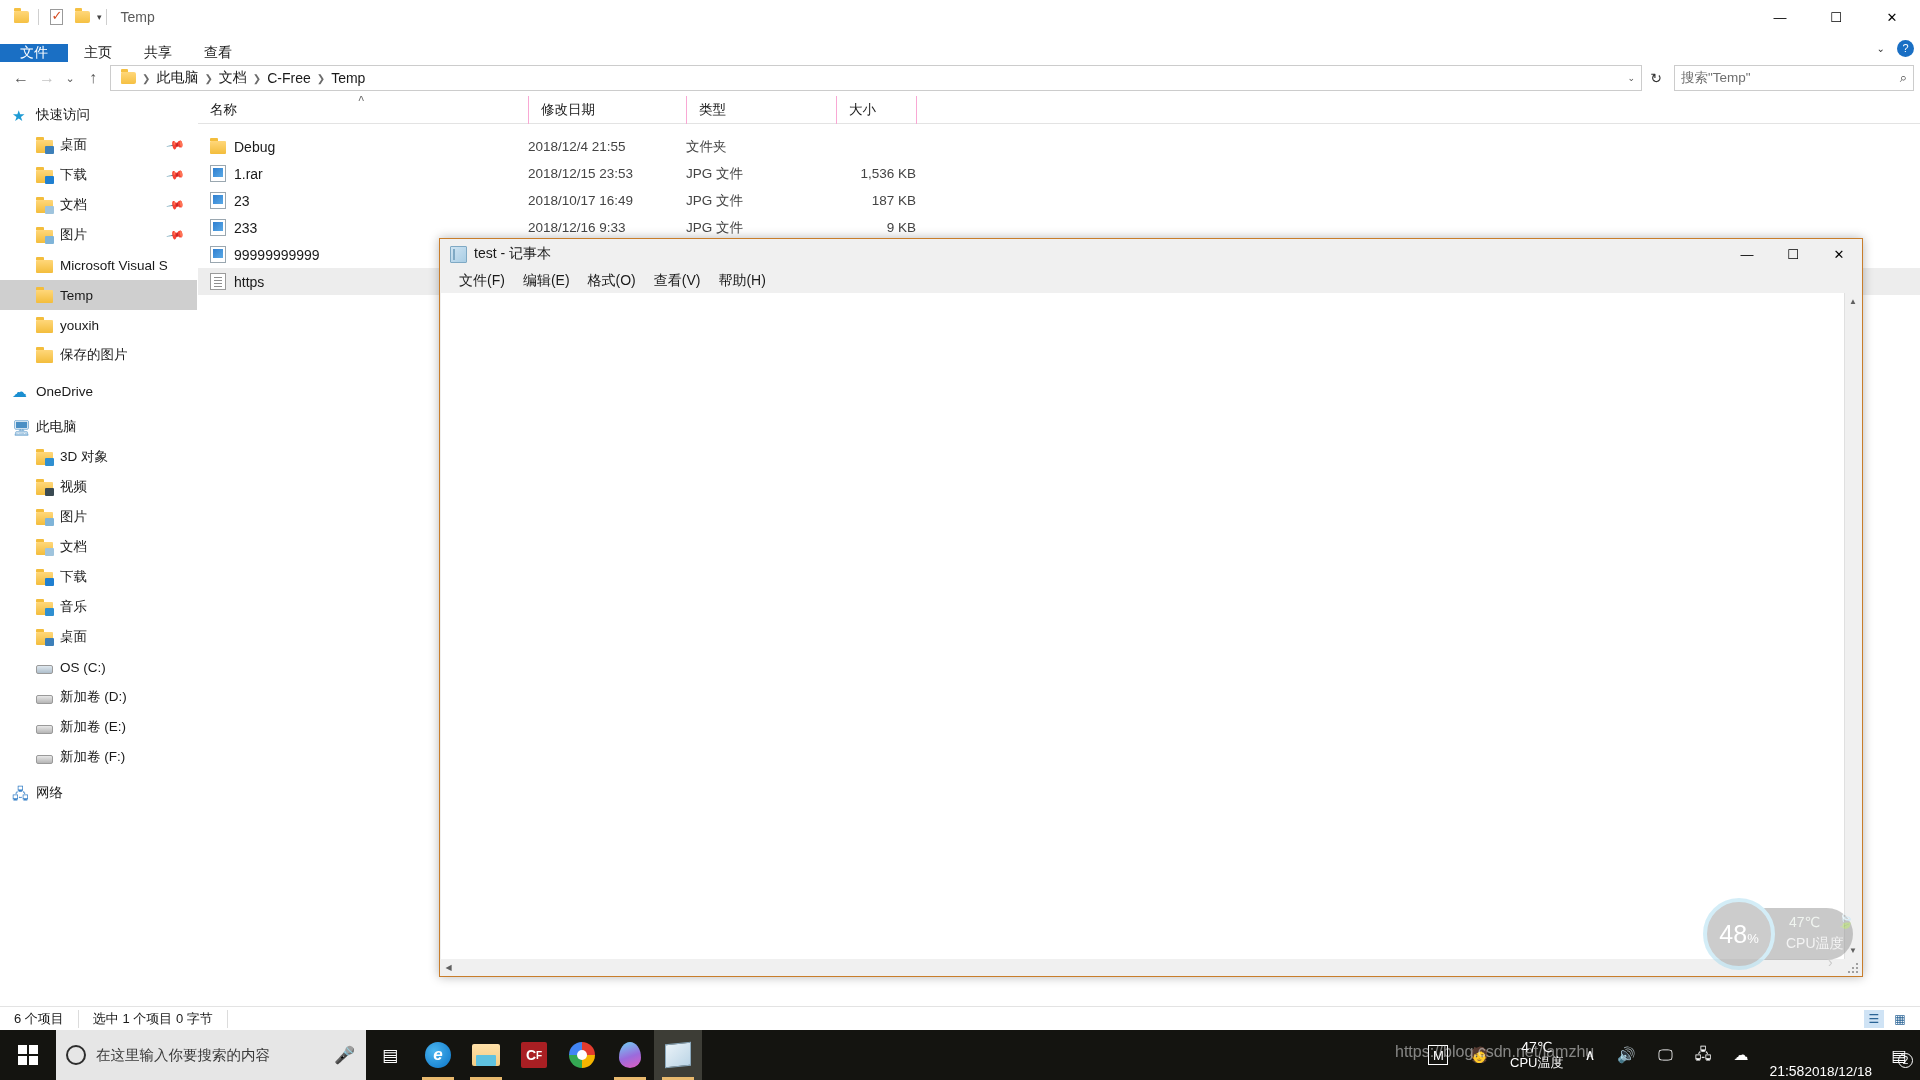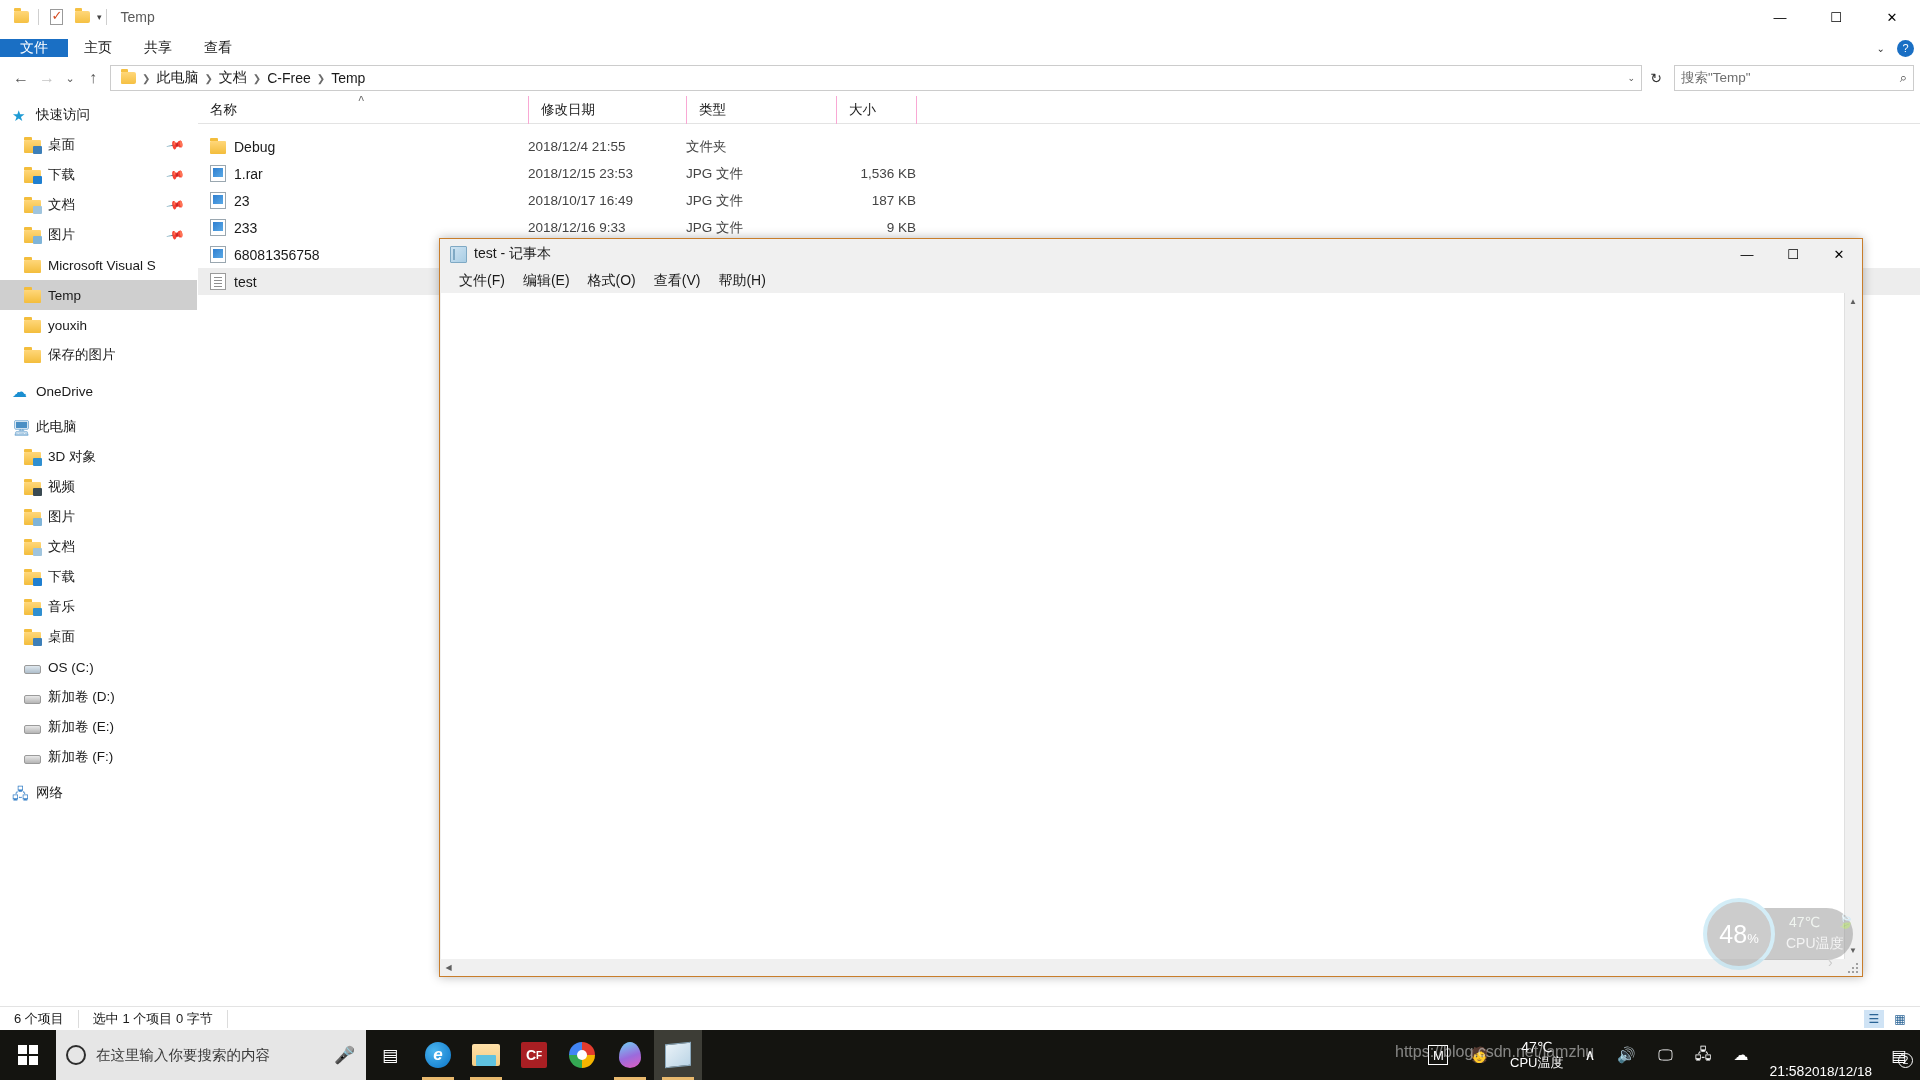--- a/index.html
+++ b/index.html
@@ -56,21 +56,21 @@
   .win-ctrl-group {
     position:absolute; right:0; top:0; height:34px; display:flex;
   }
   .win-ctrl {
     width: 56px; height: 34px; display:flex;align-items:center;justify-content:center;
     font-size:13px;color:#000;
   }
 
   
   .ribbon {
-    height: 28px; background:#ffffff; display:flex; align-items:center;
+    height: 28px; background:#ffffff; display:flex; align-items:flex-end;
     position:relative;
   }
   .rtab {
     padding: 0 16px; display:flex;align-items:center;
     font-size:14px; color:#1a1a1a; cursor:default;
   }
   .rtab.file { background:#1a6fc4; color:#fff; padding:0 20px;}
   .ribbon-right{position:absolute;right:6px;top:0;height:28px;display:flex;align-items:center;gap:12px;}
   .ribbon-right .cv{font-size:10px;color:#333;}
   .help-circle{
@@ -115,21 +115,21 @@
   .navpane{
     width:198px; background:#fff; padding-top:4px;
     font-size:13.5px; color:#1a1a1a; overflow:hidden;
     border-right:1px solid #fff;
     position:relative;
   }
   .nitem{
     height:30px; display:flex; align-items:center; gap:7px;
     padding-left:12px; position:relative; white-space:nowrap;
   }
-  .nitem.lvl2{padding-left:24px;}
+  .nitem.lvl2{padding-left:36px;}
   .nitem.sel{background:#cfcfcf;}
   .nitem .pin{
     position:absolute;right:14px;color:#8a8a8a;font-size:12px;
     transform:rotate(35deg);
   }
   .ico{width:17px;height:17px;flex:0 0 17px;position:relative;}
   .ico.folder{
     background:linear-gradient(180deg,#ffd77a 0%,#f3bd3c 100%);
     border-radius:1px; height:13px; margin-top:2px;
   }
@@ -641,30 +641,30 @@
               <span class="fico jpg"></span>
               <span>233</span>
             </div>
             <div class="c-date">2018/12/16 9:33</div>
             <div class="c-type">JPG 文件</div>
             <div class="c-size">9 KB</div>
           </div>
           <div class="frow">
             <div class="c-name">
               <span class="fico jpg"></span>
-              <span>68081356758</span>
+              <span>99999999999</span>
             </div>
             <div class="c-date"></div>
             <div class="c-type"></div>
             <div class="c-size"></div>
           </div>
           <div class="frow sel">
             <div class="c-name">
               <span class="fico txt"></span>
-              <span>test</span>
+              <span>https</span>
             </div>
             <div class="c-date"></div>
             <div class="c-type"></div>
             <div class="c-size"></div>
           </div>
         </div>
       </div>
     </div>
 
     <div class="statusbar">

